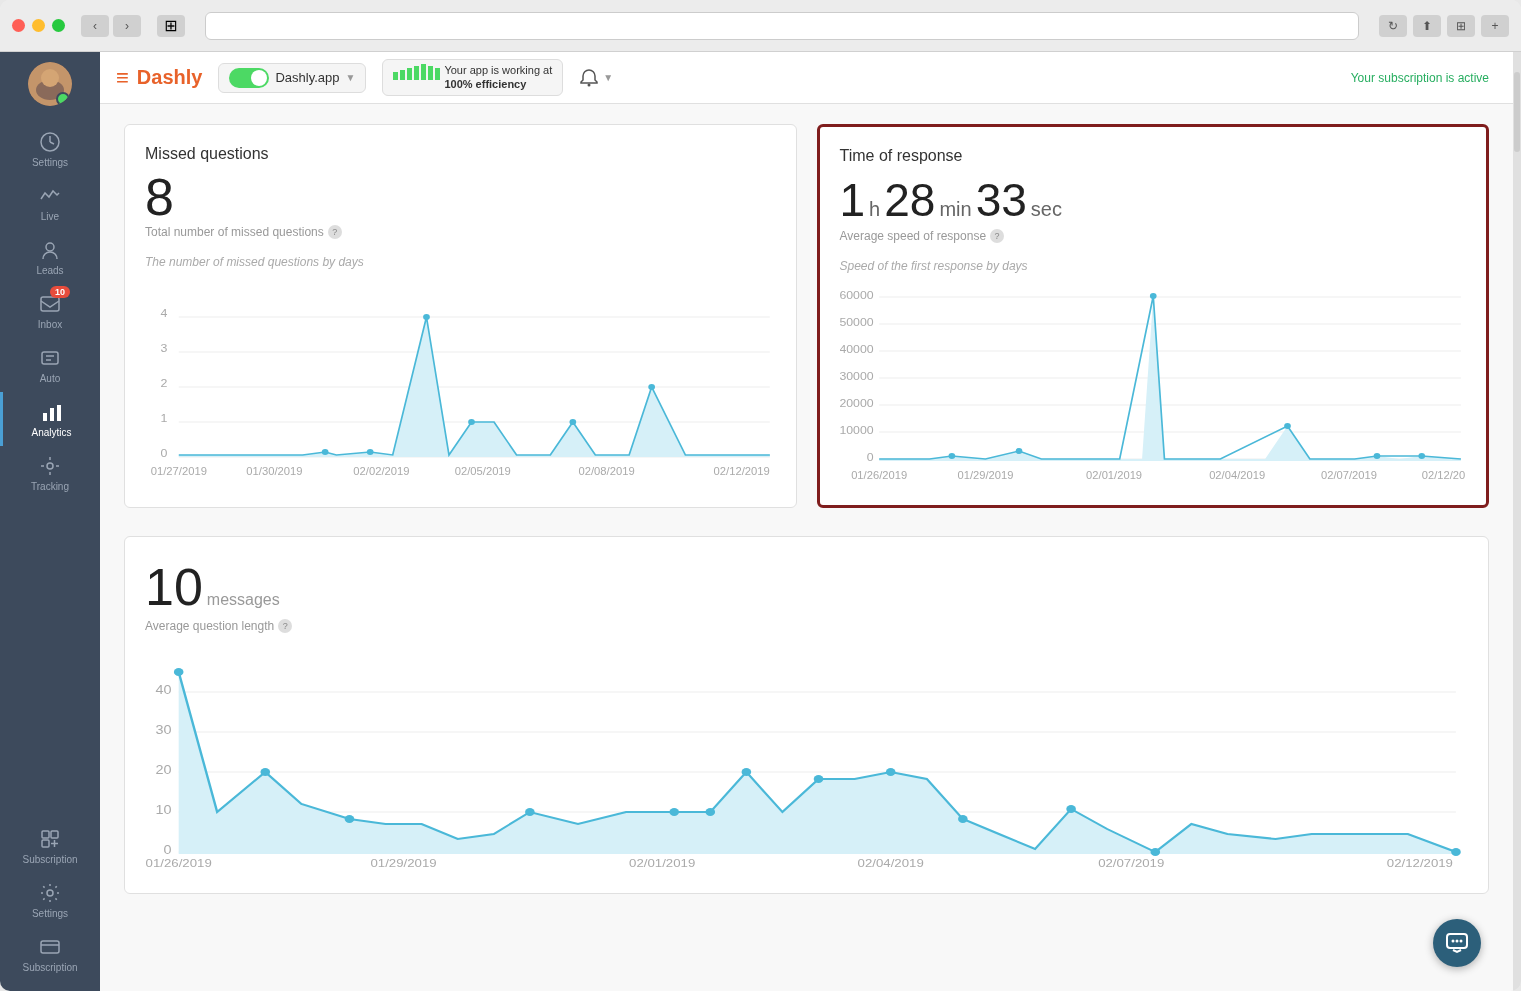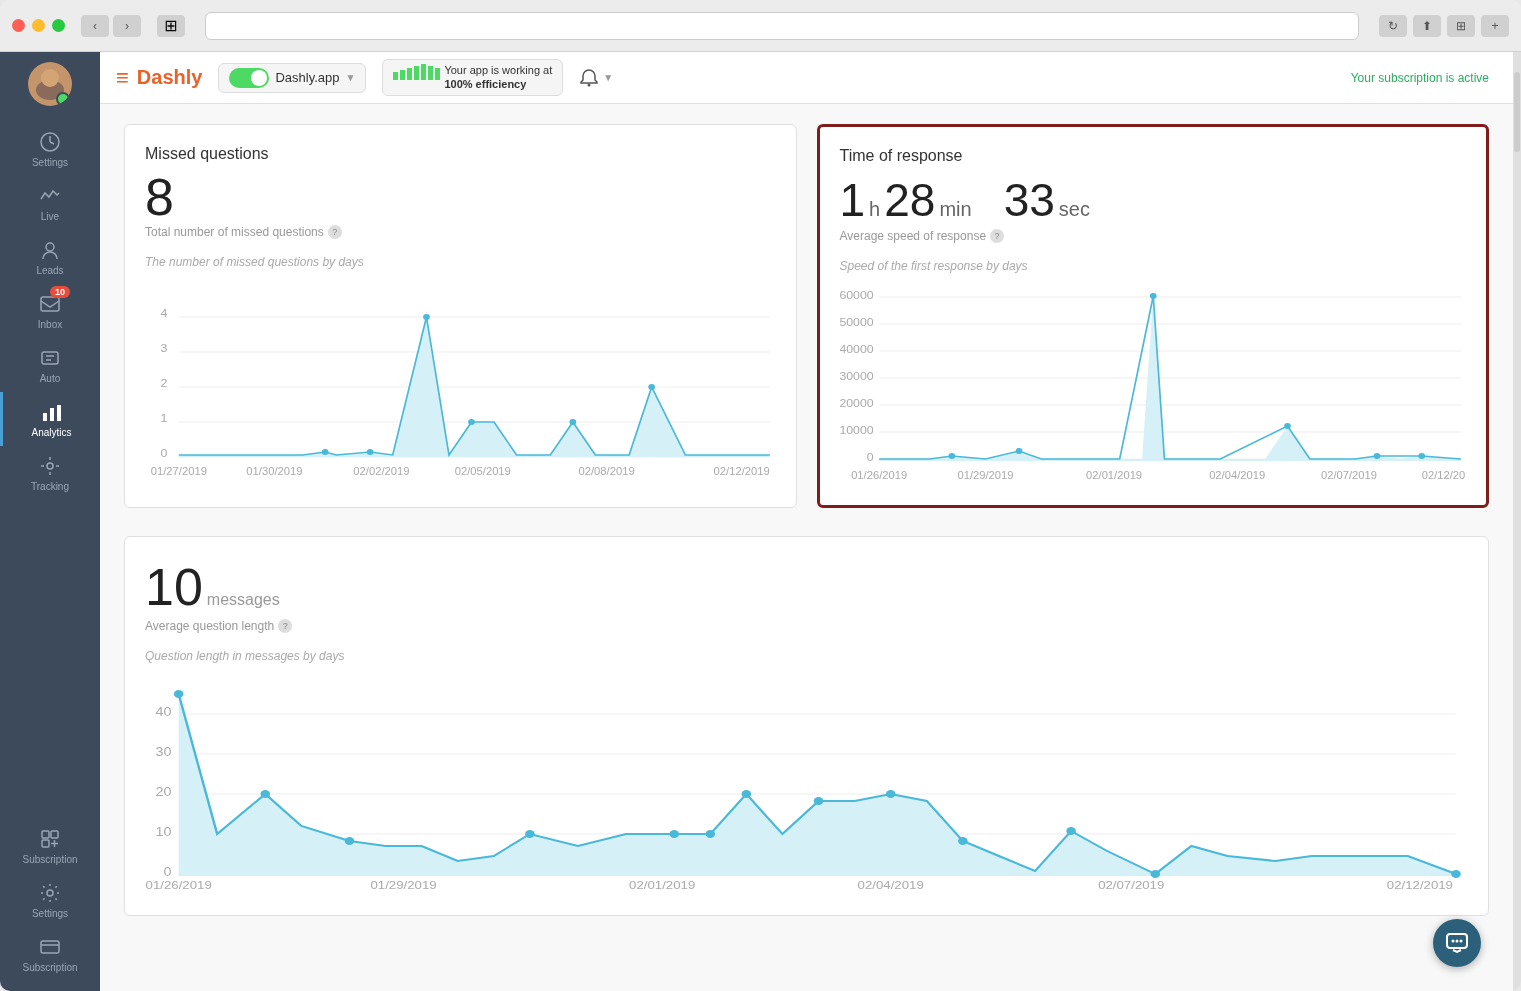--- a/index.html
+++ b/index.html
@@ -309,21 +309,21 @@
               </div>
             </div>
 
             <div class="card highlighted">
               <div class="card-title">Time of response</div>
               <div style="display:flex;align-items:baseline;gap:4px;margin-bottom:2px;">
                 <span style="font-size:46px;font-weight:300;color:#222;">1</span>
                 <span style="font-size:20px;color:#666;">h</span>
                 <span style="font-size:46px;font-weight:300;color:#222;">28</span>
                 <span style="font-size:20px;color:#666;">min</span>
-                <span style="font-size:46px;font-weight:300;color:#222;margin-left:28px;">33</span>
+                <span style="font-size:46px;font-weight:300;color:#222;">33</span>
                 <span style="font-size:20px;color:#666;">sec</span>
               </div>
               <div class="card-sub">
                 <span>Average speed of response</span>
                 <span style="width:14px;height:14px;background:#ddd;border-radius:50%;display:inline-flex;align-items:center;justify-content:center;font-size:9px;color:#888;cursor:pointer;">?</span>
               </div>
               <div class="chart-label">Speed of the first response by days</div>
               <div class="chart-container">
                 <svg width="100%" height="200" viewBox="0 0 560 200" preserveAspectRatio="none">
 
@@ -366,21 +366,20 @@
 
           <div class="bottom-section">
             <div style="display:flex;align-items:baseline;gap:4px;margin-bottom:2px;">
               <span style="font-size:52px;font-weight:300;color:#222;">10</span>
               <span style="font-size:16px;color:#999;font-weight:300;">messages</span>
             </div>
             <div class="card-sub">
               <span>Average question length</span>
               <span style="width:14px;height:14px;background:#ddd;border-radius:50%;display:inline-flex;align-items:center;justify-content:center;font-size:9px;color:#888;cursor:pointer;">?</span>
             </div>
-            <div class="chart-label">Question length in messages by days</div>
             <div class="chart-container">
               <svg width="100%" height="220" viewBox="0 0 1100 220" preserveAspectRatio="none">
 
                 <text x="22" y="205" font-size="12" fill="#aaa" text-anchor="end">0</text>
                 <text x="22" y="165" font-size="12" fill="#aaa" text-anchor="end">10</text>
                 <text x="22" y="125" font-size="12" fill="#aaa" text-anchor="end">20</text>
                 <text x="22" y="85" font-size="12" fill="#aaa" text-anchor="end">30</text>
                 <text x="22" y="45" font-size="12" fill="#aaa" text-anchor="end">40</text>
 
                 <line x1="28" y1="203" x2="1090" y2="203" stroke="#eee" stroke-width="1"></line>

